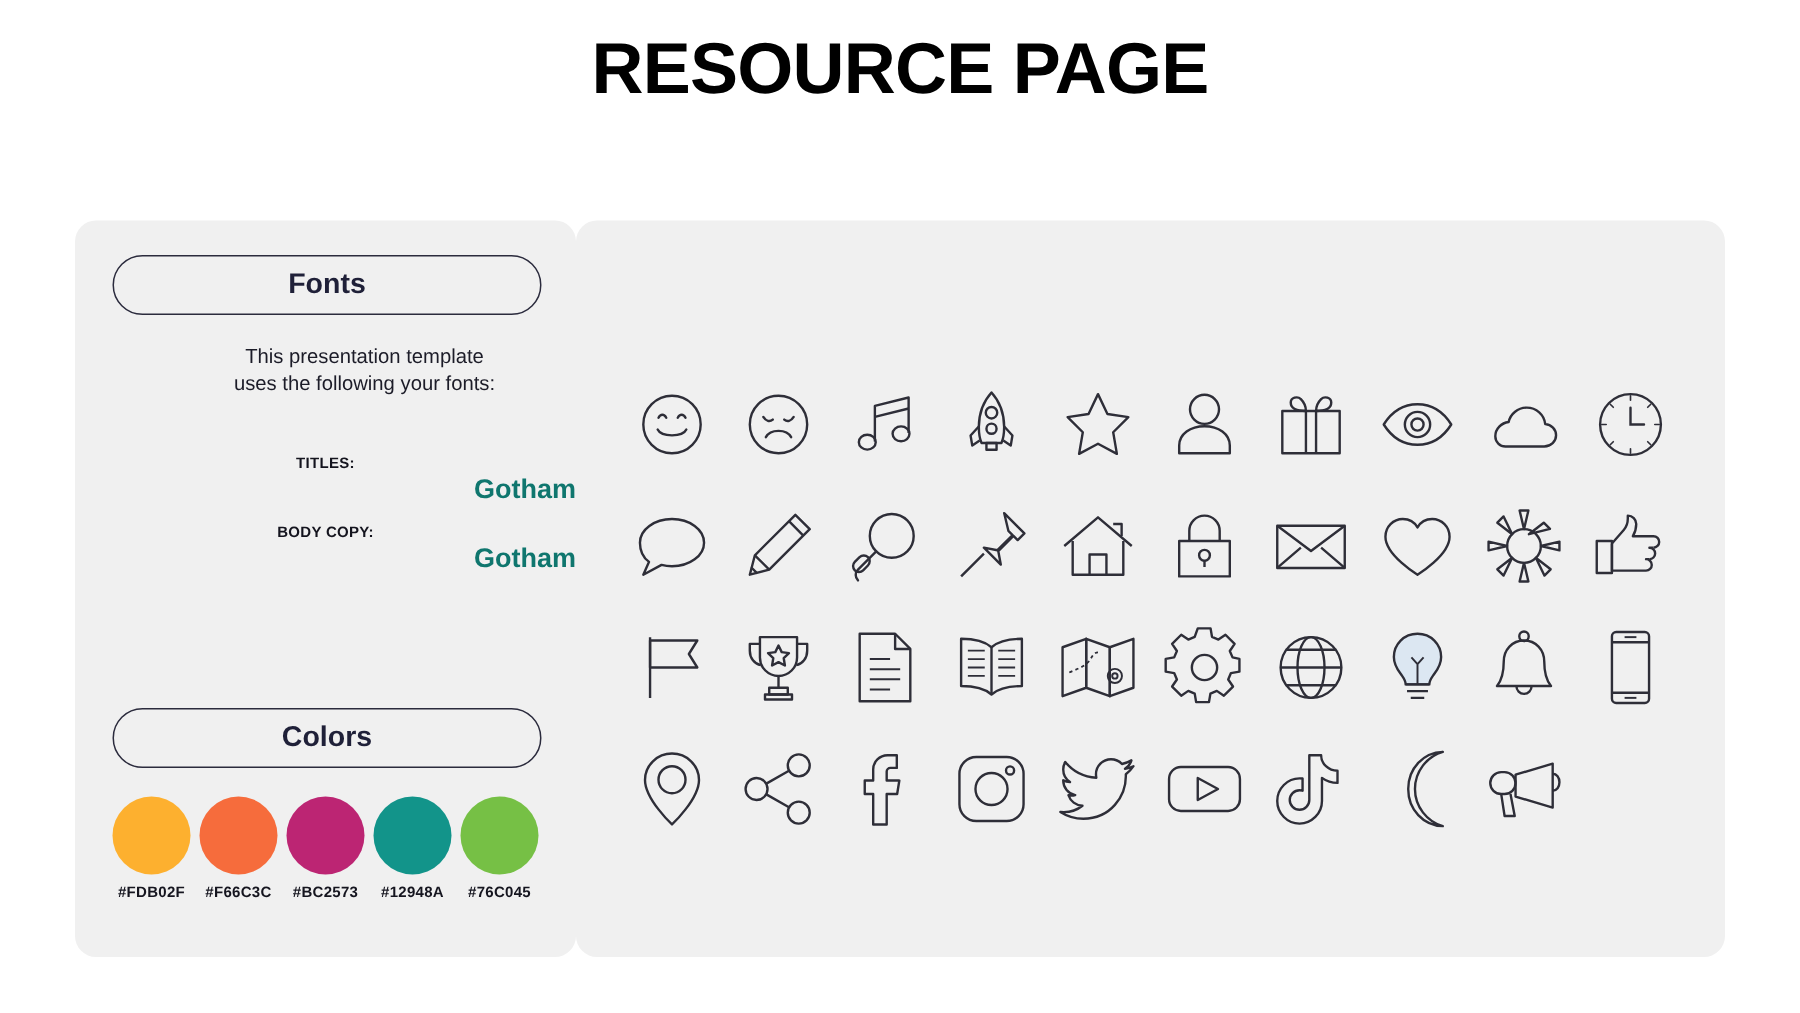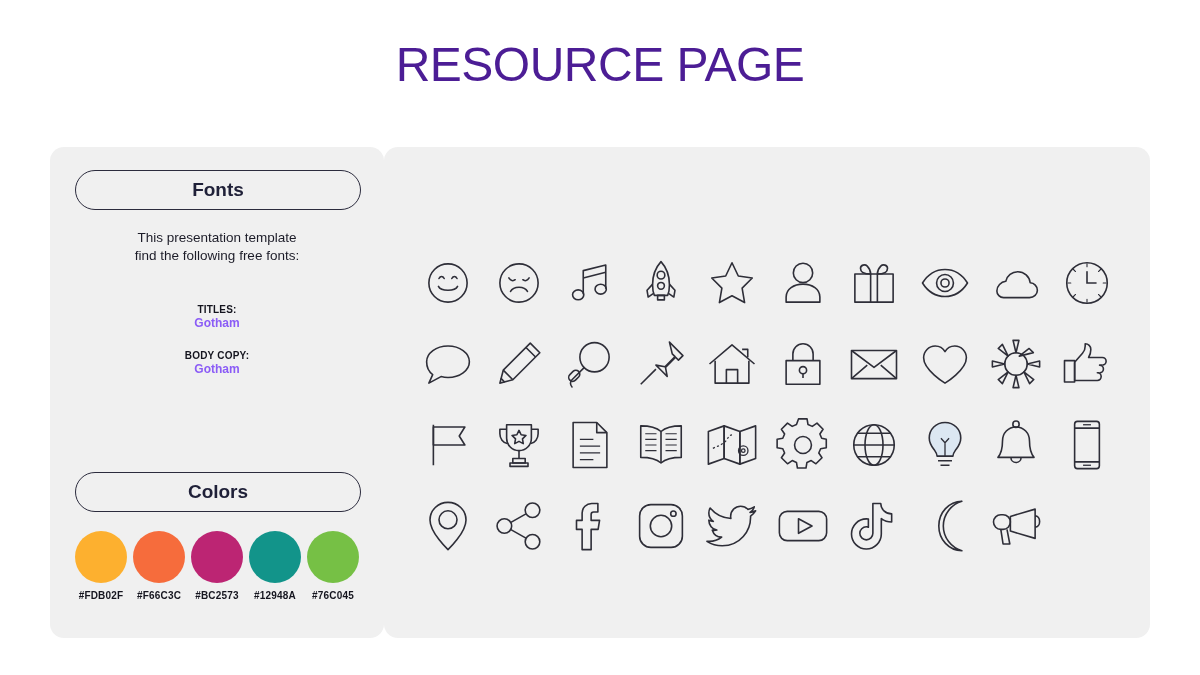--- a/index.html
+++ b/index.html
@@ -16,25 +16,25 @@
     position: relative;
   }
 
   
   .header {
     text-align: center;
     padding-top: 22px;
   }
   .page-title {
     font-size: 48px;
-    font-weight: 400;
+    font-weight: 700;
     letter-spacing: -0.5px;
-    color: #4c1d95;
+    color: #000000;
     line-height: 1.05;
-    margin: 18px;
+    margin: 0;
   }
   .page-subtitle {
     font-size: 17px;
     font-weight: 400;
     color: #1c1c28;
     margin: 16px 0 0 0;
   }
 
   
   .panels {
@@ -98,41 +98,43 @@
   
   .fonts-intro {
     position: absolute;
     top: 82px;
     left: 0;
     width: 100%;
     text-align: center;
     font-size: 13.5px;
     line-height: 1.32;
     color: #1c1c28;
+    padding-left: 26px;
   }
   .font-spec {
     position: absolute;
     left: 0;
     width: 100%;
     text-align: center;
   }
   .font-spec-titles { top: 157px; }
   .font-spec-body   { top: 203px; }
   .font-label {
     font-size: 10px;
     font-weight: 700;
     letter-spacing: 0.2px;
     color: #14141e;
     margin: 0;
   }
   .font-value {
-    font-size: 12px;
+    font-size: 18px;
     font-weight: 700;
-    color: #8b5cf6;
+    color: #0f766e;
     margin: 1px 0 0 0;
+    text-align: right;
   }
   .fonts-online {
     position: absolute;
     top: 281px;
     left: 0;
     width: 100%;
     text-align: center;
     font-size: 13.5px;
     color: #1c1c28;
   }
@@ -201,21 +203,21 @@
 <div class="panels">
 
   <div class="panel panel-left">
 
     <div class="pill pill-fonts">
       <span>Fonts</span>
     </div>
 
     <div class="fonts-intro">
       <div>This presentation template</div>
-      <div>find the following free fonts:</div>
+      <div>uses the following your fonts:</div>
     </div>
 
     <div class="font-spec font-spec-titles">
       <p class="font-label">TITLES:</p>
       <p class="font-value">Gotham</p>
     </div>
 
     <div class="font-spec font-spec-body">
       <p class="font-label">BODY COPY:</p>
       <p class="font-value">Gotham</p>

